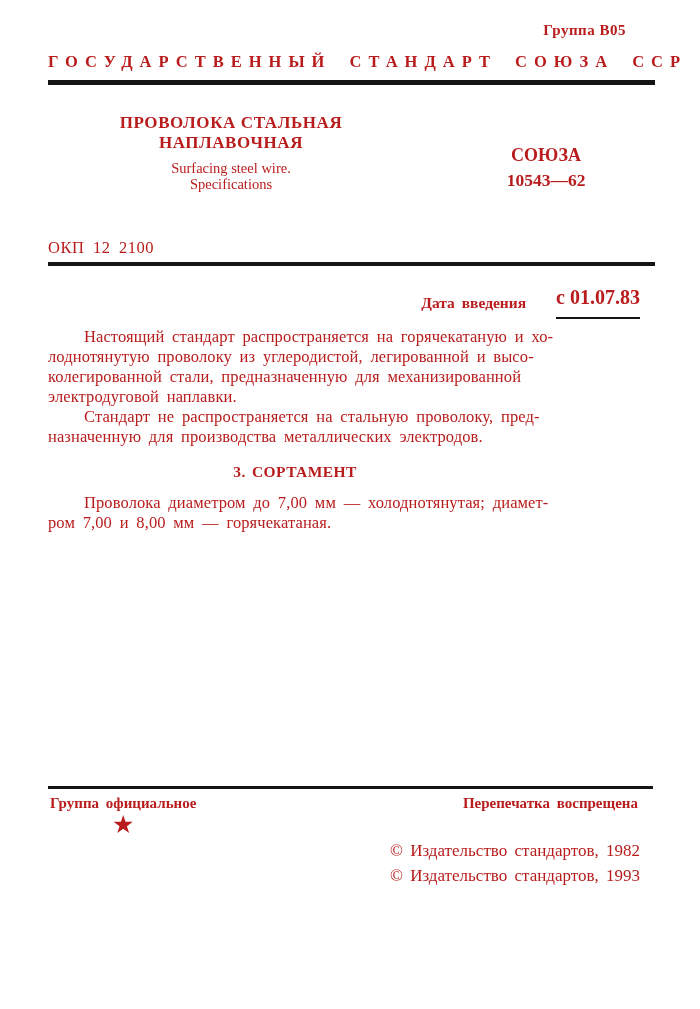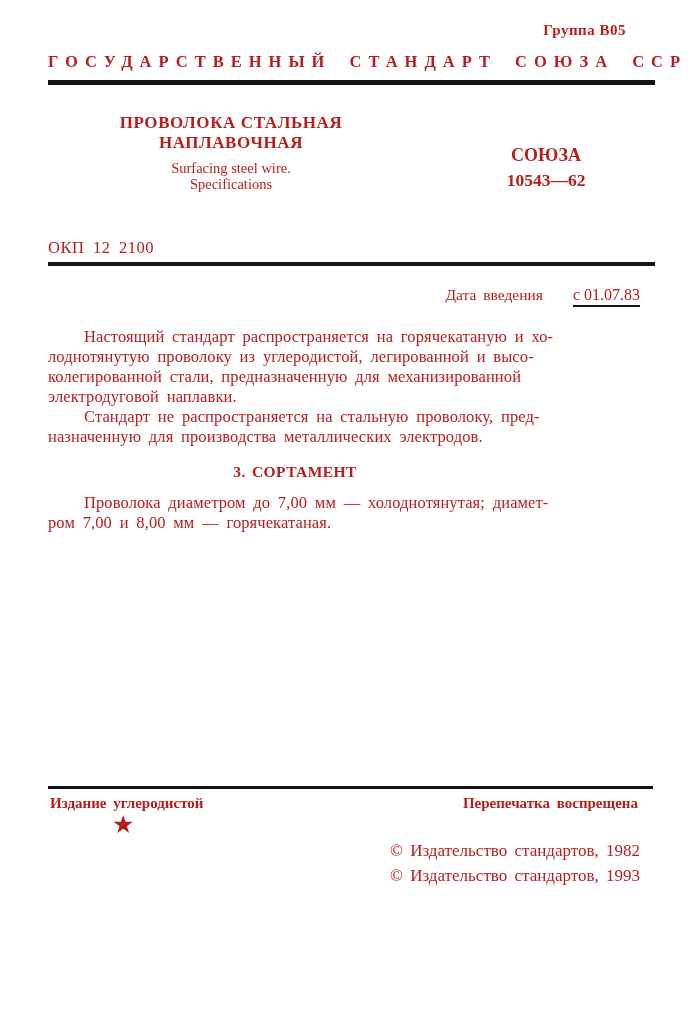--- a/index.html
+++ b/index.html
@@ -34,25 +34,25 @@
   .gost-block{
     top:143px;left:496px;width:100px;text-align:center;
     font-weight:bold;line-height:25px;
   }
   .gost-word{font-size:18px;}
   .gost-num{font-size:17.5px;}
   .okp{top:238px;left:48px;font-size:16.5px;letter-spacing:0.5px;word-spacing:4px;}
   .rule-2{top:262px;left:48px;width:607px;height:4px;}
   .date-row{
     top:286px;right:60px;
-    display:flex;align-items:flex-start;gap:30px;
-    font-weight:normal;
+    display:flex;align-items:center;gap:30px;
+    font-weight:bold;
   }
   .date-label{font-size:15.5px;word-spacing:3px;}
-  .date-value{font-size:16px;border-bottom:2px solid #141414;padding-bottom:1px;}
+  .date-value{font-size:20px;border-bottom:2px solid #141414;padding-bottom:8px;}
   .body-text{
     font-size:16.5px;line-height:20px;
     word-spacing:3.5px;letter-spacing:0.1px;
   }
   .intro{top:327px;left:48px;width:608px;}
   .para{text-indent:36px;margin:0;}
   .sec-heading{
     top:463px;left:48px;width:494px;text-align:center;
     font-weight:bold;font-size:15.5px;letter-spacing:0.4px;word-spacing:2px;
   }
@@ -108,21 +108,21 @@
 
   <div class="abs sec-heading">3. СОРТАМЕНТ</div>
 
   <div class="abs sec-body body-text">
     <p class="para pre">Проволока диаметром до 7,00 мм — холоднотянутая; диамет-
 ром 7,00 и 8,00 мм — горячекатаная.</p>
   </div>
 
   <div class="abs rule footer-rule"></div>
 
-  <div class="abs footer-official">Издание углеродистой</div>
+  <div class="abs footer-official">Группа официальное</div>
 
   <div class="abs footer-reprint">Перепечатка воспрещена</div>
 
   <div class="abs star">★</div>
 
   <div class="abs copyrights pre">© Издательство стандартов, 1982
 © Издательство стандартов, 1993</div>
 
 </div>
 

